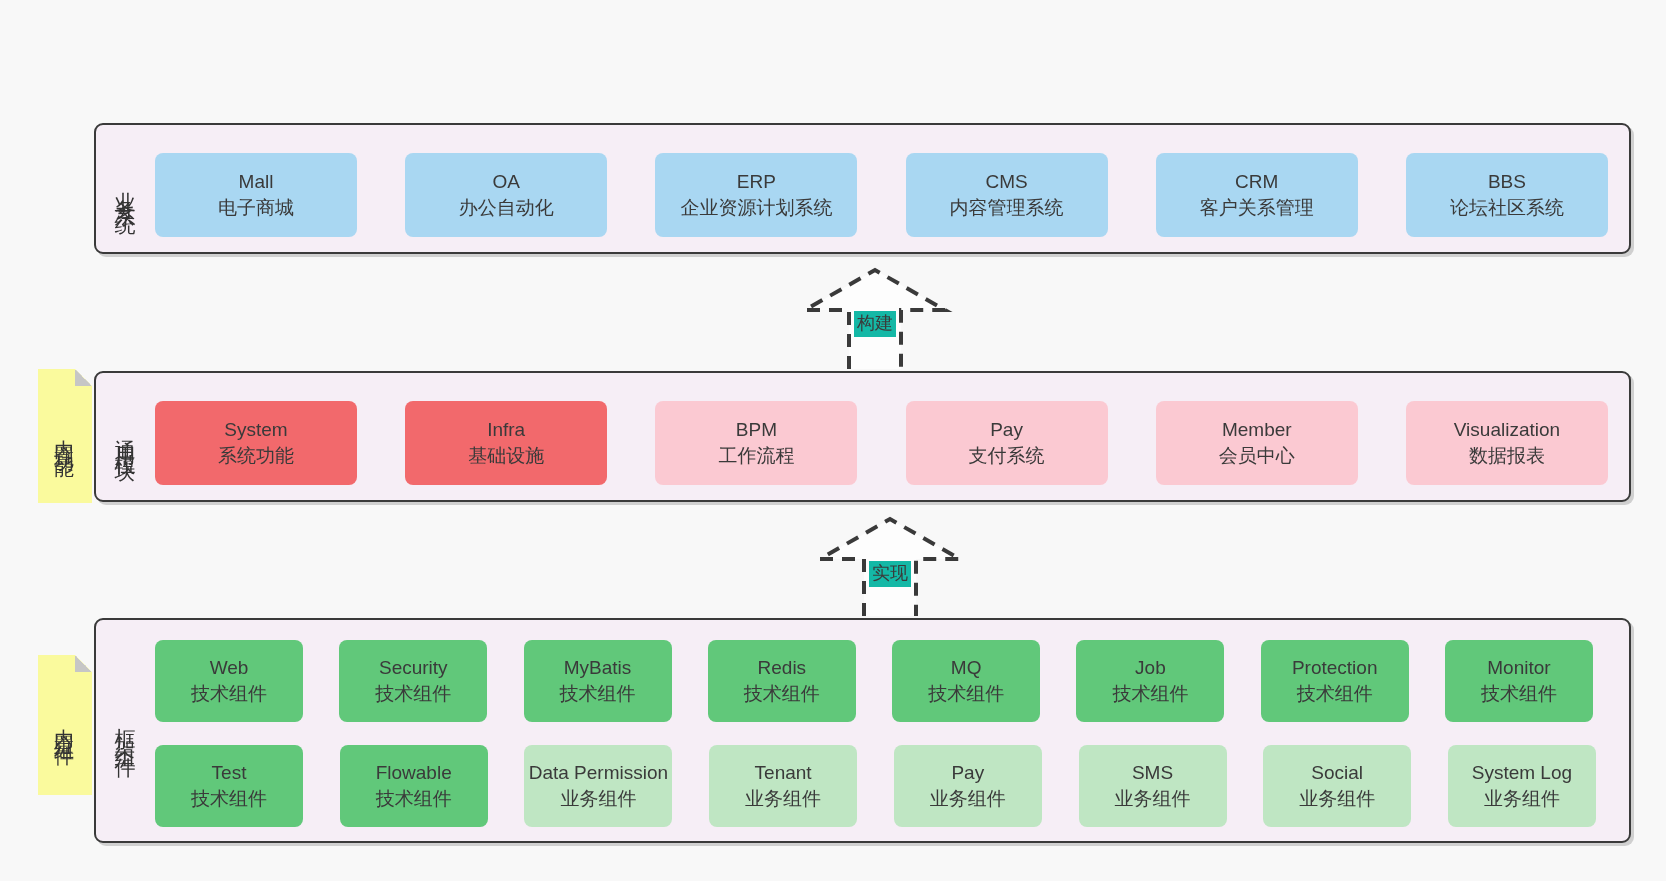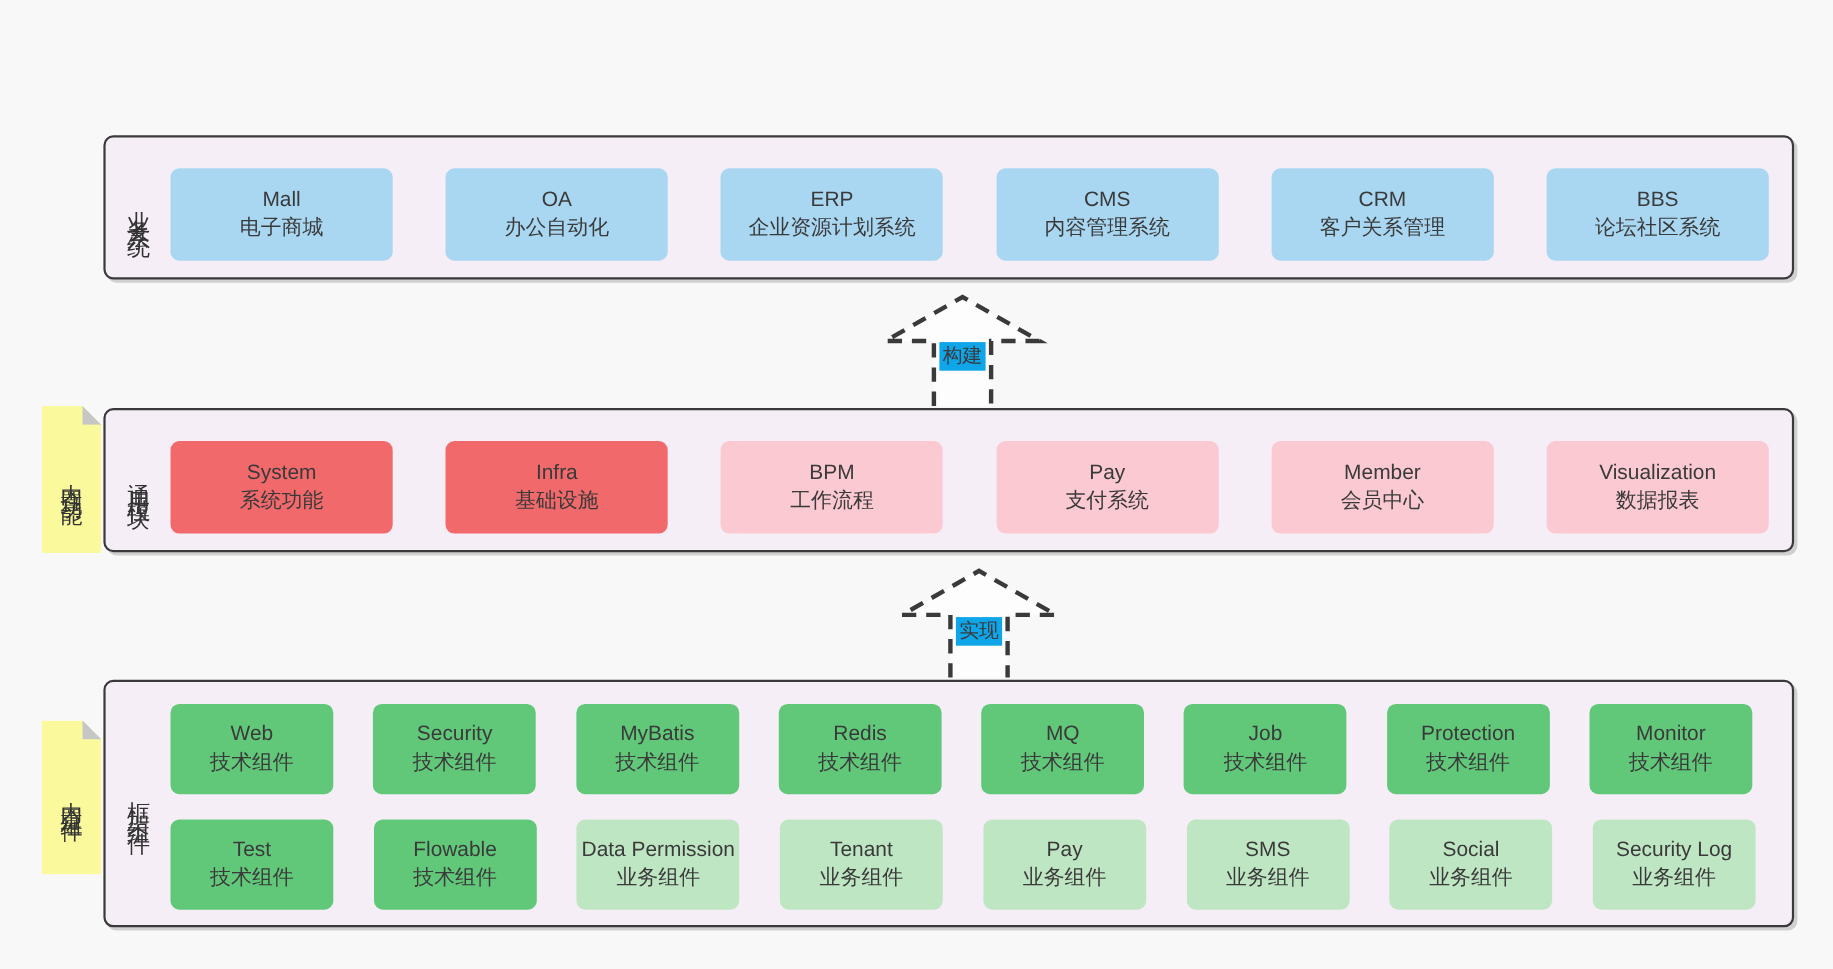--- a/index.html
+++ b/index.html
@@ -48,21 +48,21 @@
           background:linear-gradient(to bottom left,rgba(0,0,0,0) 50%,var(--fold) 50%);}
   .sticky .vtext{writing-mode:vertical-rl;text-orientation:upright;
           font-size:20px;letter-spacing:6px;color:#333;}
 
   
   .arrow{position:absolute;}
   .arrow-1{left:793px;top:253px;width:164px;height:118px;}
   .arrow-2{left:808px;top:503px;width:164px;height:115px;}
   .arrow svg{position:absolute;inset:0;overflow:visible;}
   .arrow-label{position:absolute;left:50%;transform:translateX(-50%);
-          background:#0ea5e9;padding:2px 3px;font-size:18px;line-height:1.2;
+          background:#14b8a6;padding:2px 3px;font-size:18px;line-height:1.2;
           color:#3a3a3a;white-space:nowrap;}
   .arrow-1 .arrow-label{top:58px;}
   .arrow-2 .arrow-label{top:58px;}
 </style>
 </head>
 <body>
 
 <div class="stage">
 
   <div class="sticky sticky-mid">
@@ -210,19 +210,19 @@
       </div>
       <div class="box box-narrow lightgreen">
         <span>SMS</span>
         <span>业务组件</span>
       </div>
       <div class="box box-narrow lightgreen">
         <span>Social</span>
         <span>业务组件</span>
       </div>
       <div class="box box-narrow lightgreen">
-        <span>Security Log</span>
+        <span>System Log</span>
         <span>业务组件</span>
       </div>
     </div>
   </section>
 
 </div>
 
 </body></html>

